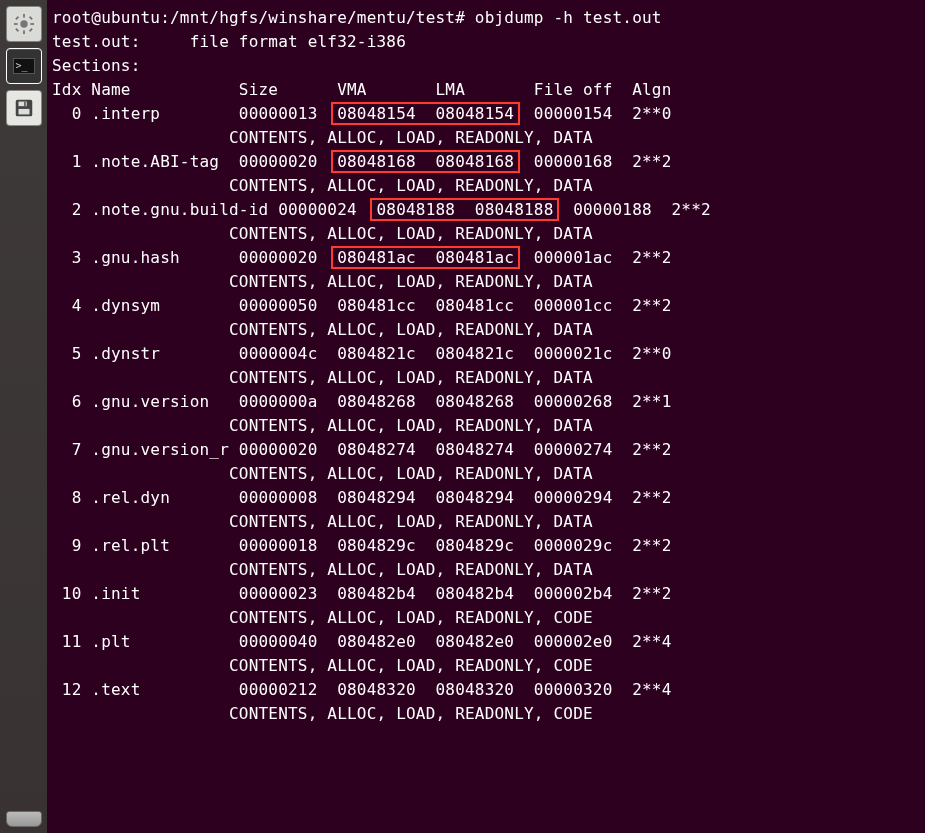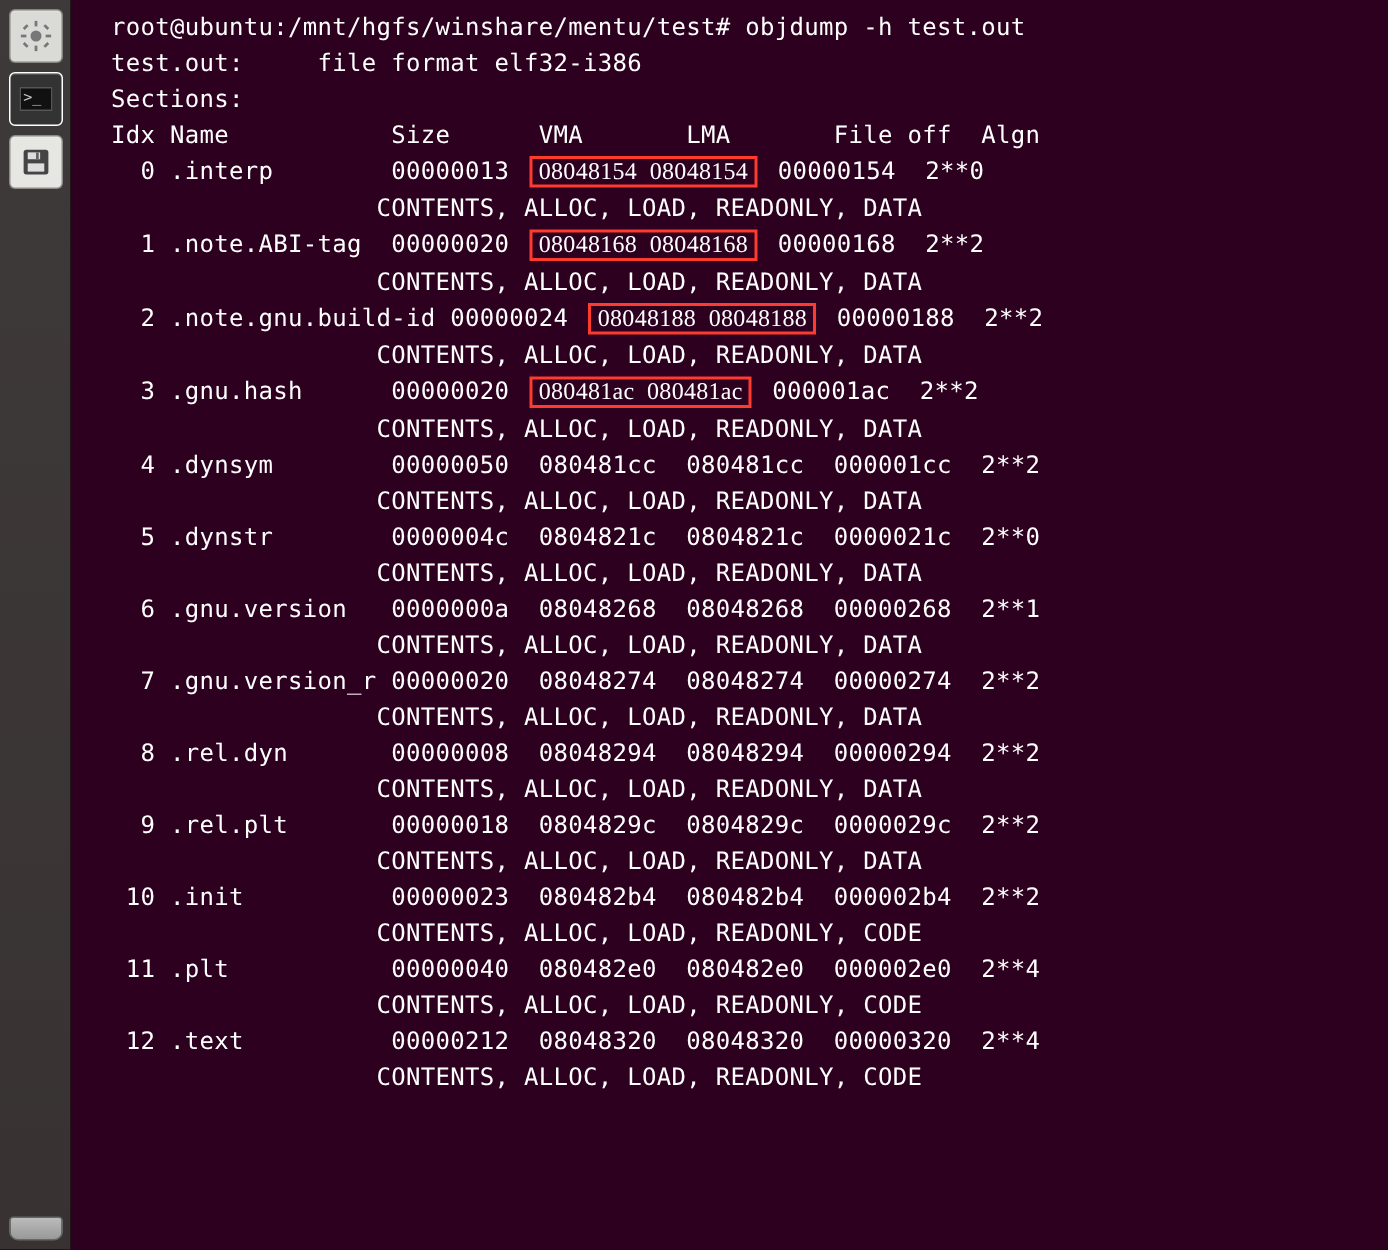--- a/index.html
+++ b/index.html
@@ -51,31 +51,30 @@
   .drive-icon {
     width:36px; height:16px;
     background: linear-gradient(#bbb,#999);
     border-radius: 3px 3px 6px 6px;
     border:1px solid #666;
     margin-bottom:6px;
   }
 
   .terminal {
     flex:1;
-    padding: 6px 6px 6px 26px;
+    padding: 6px 6px 6px 4px;
     white-space: pre;
     line-height: 1.5;
     letter-spacing: 0.2px;
   }
   .row { display:block; }
   .hl {
     border: 2px solid #ff3b30;
     padding: 0 4px;
     margin: 0 -6px;
-    font-family: Liberation Serif, serif;
   }
 </style>
 </head>
 <body>
 
 <div class="sidebar">
   <div class="launcher-icon ic-gear">
     <svg class="gear-svg" viewBox="0 0 24 24">
       <circle cx="12" cy="12" r="4" fill="#777"></circle>
       <g fill="#777">

